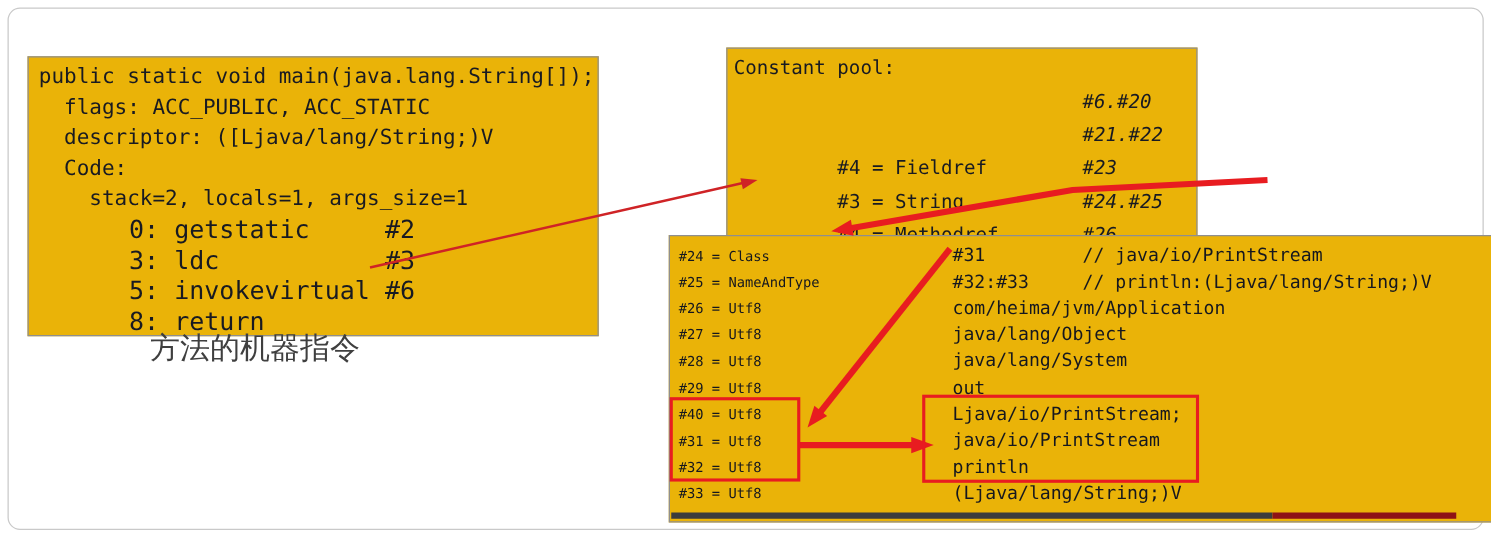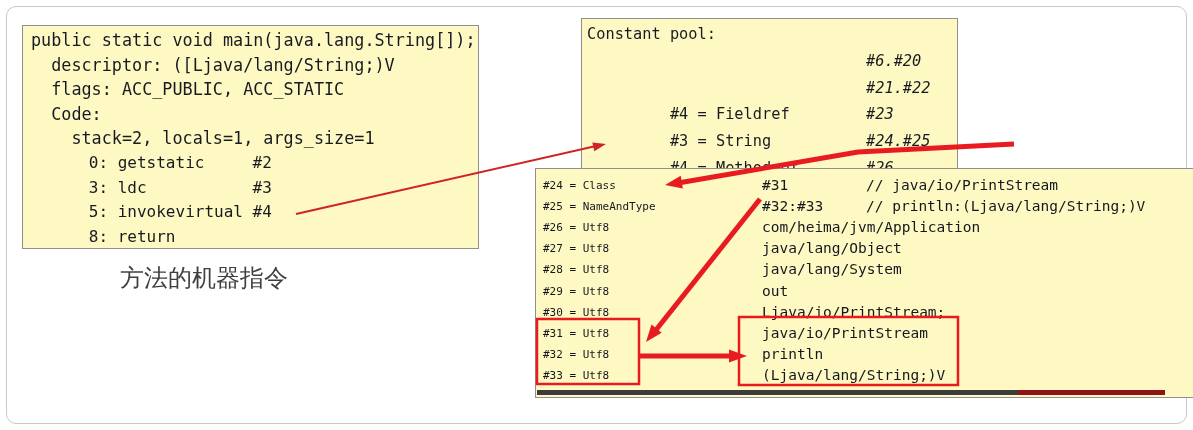--- a/index.html
+++ b/index.html
@@ -1,25 +1,25 @@
 <!DOCTYPE html>
 <html><head>
 <meta charset="utf-8">
 <style>
   html,body{margin:0;padding:0;background:#fff;}
   #stage{position:relative;width:1193px;height:430px;background:#fff;overflow:hidden;
          font-family:"DejaVu Sans Mono","Liberation Mono",monospace;}
   .frame{position:absolute;left:6px;top:6px;width:1179px;height:416px;
          border:1.5px solid #c9c9c9;border-radius:10px;}
-  .code-box{position:absolute;background:#fef9c3;border:1.5px solid #8f8f8f;box-sizing:border-box;}
+  .code-box{position:absolute;background:#eab308;border:1.5px solid #8f8f8f;box-sizing:border-box;margin-top:20px;}
   
   #bytecode{left:22px;top:25px;width:457px;height:224px;z-index:1;padding:2px 0 0 8px;}
   #bytecode .bline{white-space:pre;line-height:24.6px;height:24.6px;
                    font-size:16.8px;color:#181a22;}
-  #bytecode .bline.instr{font-size:16px;}
+  #bytecode .bline.instr{font-size:20px;}
   
   .caption{position:absolute;left:120px;top:262px;width:170px;text-align:left;
            font-family:"DejaVu Sans","Liberation Sans",sans-serif;
            font-size:24px;color:#3f3f3f;z-index:1;}
   
   #pool{left:581px;top:18px;width:377px;height:172px;z-index:1;padding:2px 16px 0 5px;}
   #pool .prow{position:relative;white-space:pre;line-height:26.8px;height:26.8px;
               font-size:15.3px;color:#181a22;}
   #pool .pval{position:absolute;left:279px;top:0;font-style:italic;}
   
@@ -38,27 +38,27 @@
 </style>
 </head>
 <body>
 
 <div id="stage">
 
   <div class="frame"></div>
 
   <div class="code-box" id="bytecode">
     <div class="bline">public static void main(java.lang.String[]);</div>
+    <div class="bline">  flags: ACC_PUBLIC, ACC_STATIC</div>
     <div class="bline">  descriptor: ([Ljava/lang/String;)V</div>
-    <div class="bline">  flags: ACC_PUBLIC, ACC_STATIC</div>
     <div class="bline">  Code:</div>
     <div class="bline">    stack=2, locals=1, args_size=1</div>
     <div class="bline instr">      0: getstatic     #2</div>
     <div class="bline instr">      3: ldc           #3</div>
-    <div class="bline instr">      5: invokevirtual #4</div>
+    <div class="bline instr">      5: invokevirtual #6</div>
     <div class="bline instr">      8: return</div>
   </div>
 
   <div class="caption">方法的机器指令</div>
 
   <div class="code-box" id="pool">
     <div class="prow">Constant pool:</div>
     <div class="prow">
       <span class="pval">#6.#20</span>
     </div>
@@ -105,21 +105,21 @@
       <span class="dlbl">#28 = Utf8</span>
       <span class="dval">java/lang/System</span>
       <span class="dcom"></span>
     </div>
     <div class="drow">
       <span class="dlbl">#29 = Utf8</span>
       <span class="dval">out</span>
       <span class="dcom"></span>
     </div>
     <div class="drow">
-      <span class="dlbl">#30 = Utf8</span>
+      <span class="dlbl">#40 = Utf8</span>
       <span class="dval">Ljava/io/PrintStream;</span>
       <span class="dcom"></span>
     </div>
     <div class="drow">
       <span class="dlbl">#31 = Utf8</span>
       <span class="dval">java/io/PrintStream</span>
       <span class="dcom"></span>
     </div>
     <div class="drow">
       <span class="dlbl">#32 = Utf8</span>

